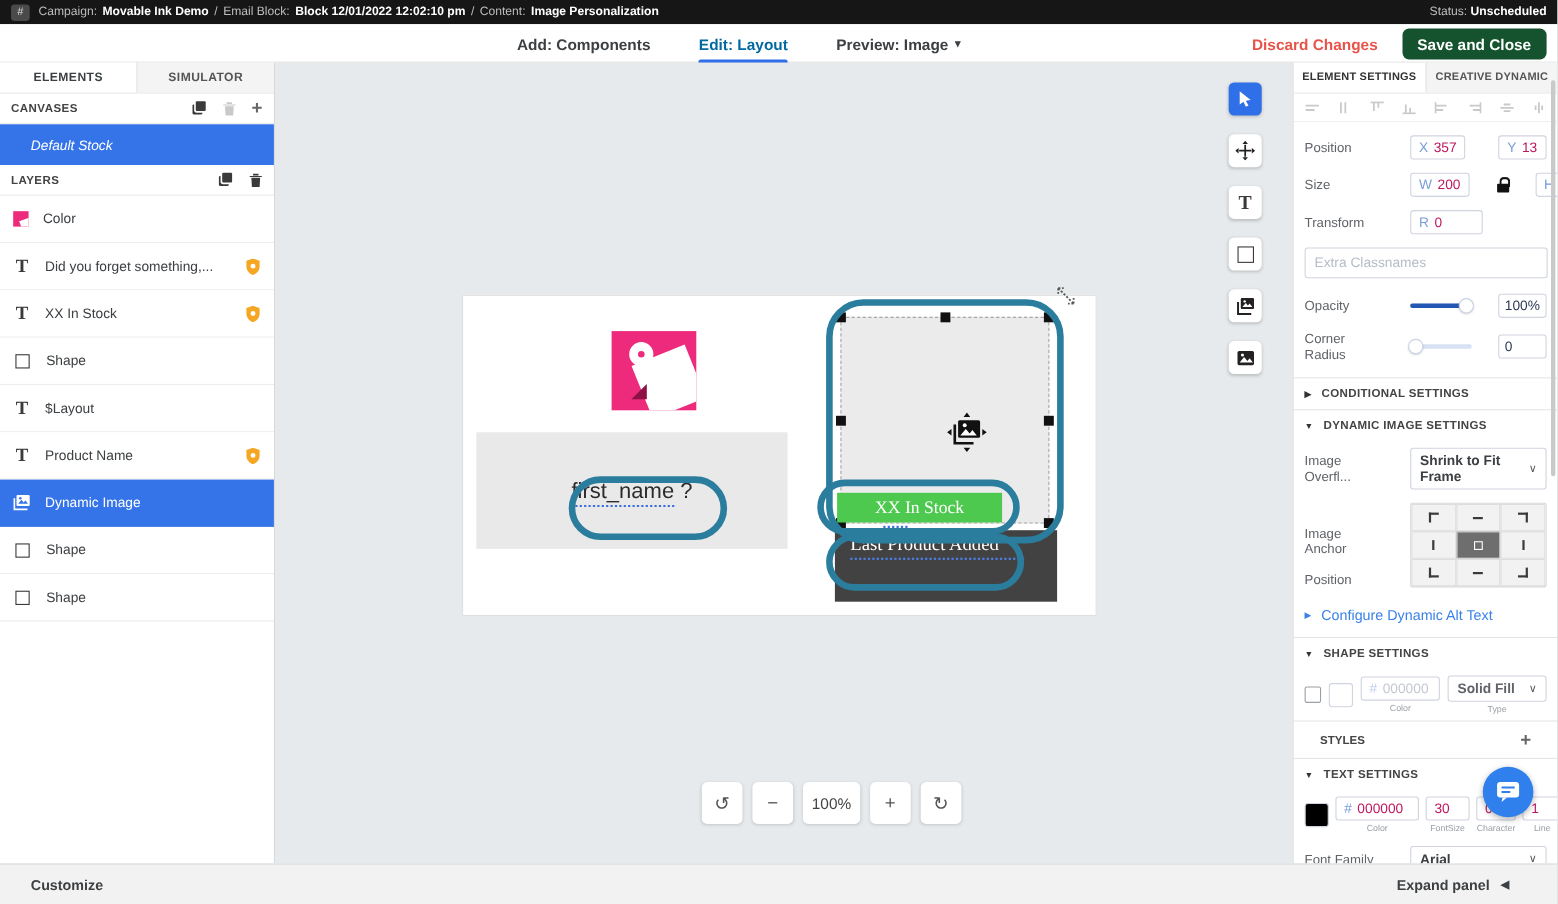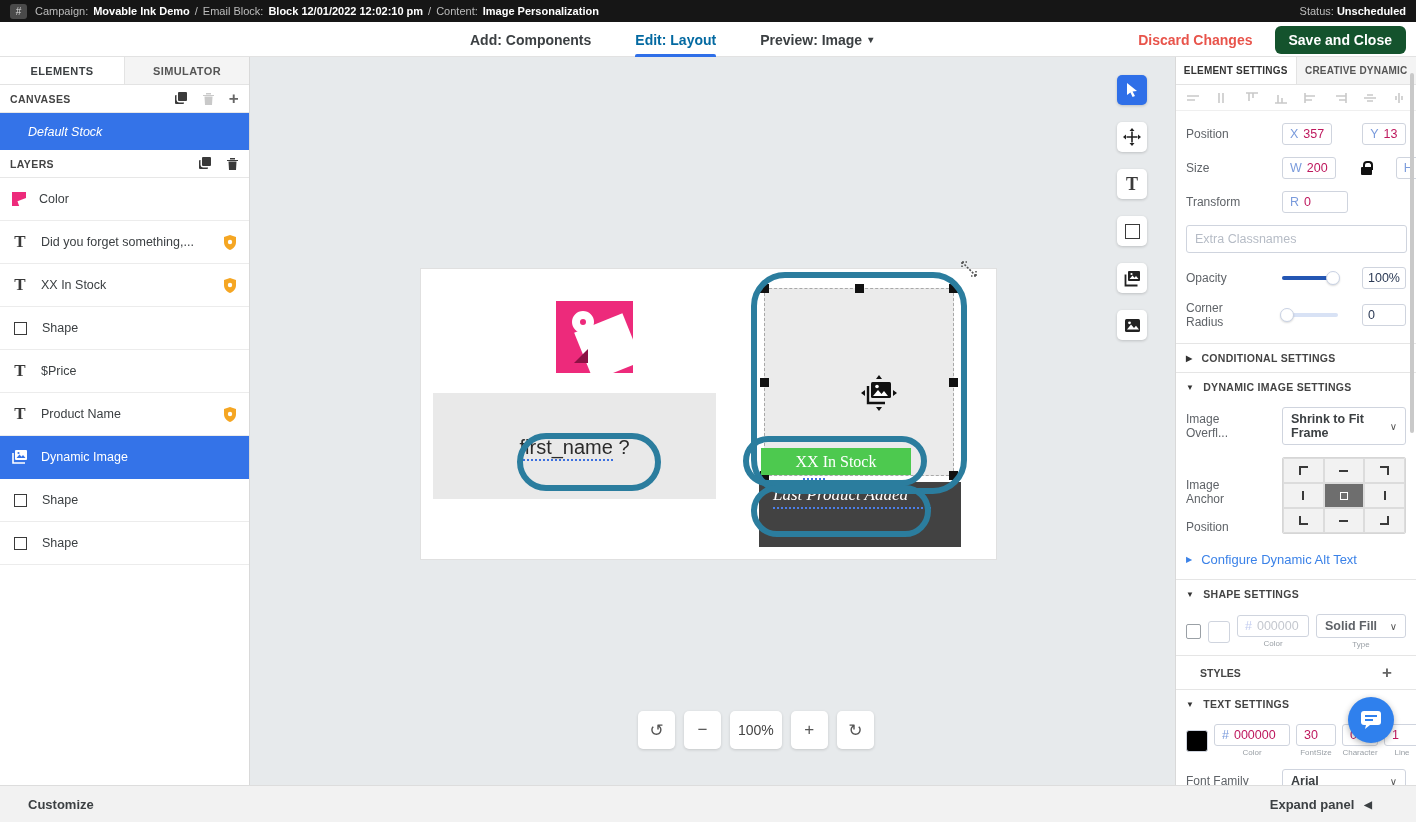--- a/index.html
+++ b/index.html
@@ -71,21 +71,21 @@
 
   .dyn-frame { position:absolute; left:343px; top:19px; width:190px; height:188px; background:#ebebeb; border:1px dashed #a8a8a8; }
   .handle { position:absolute; width:9px; height:9px; background:#111; }
   .dyn-icon-wrap { position:absolute; left:86px; top:76px; width:56px; height:56px; display:flex; align-items:center; justify-content:center; }
 
   .stock-btn { position:absolute; left:340px; top:179px; width:150px; height:27px; background:#4dc94f; color:#fff;
                font-family:"Liberation Serif", serif; font-size:16px; display:flex; align-items:center; justify-content:center; cursor:pointer; }
   .stock-underline { position:absolute; left:42px; bottom:-5px; width:22px; border-bottom:2px dotted #3b6fe0; }
 
   .lastprod-box { position:absolute; left:338px; top:213px; width:202px; height:65px; background:#424242; color:#fff;
-                  font-family:"Liberation Serif", serif; font-size:17px; padding:3px 4px 0 14px;font-style:italic; }
+                  font-family:"Liberation Serif", serif; font-size:17px; padding:3px 4px 0 14px; }
   .lastprod-underline { width:158px; border-bottom:2px dotted #4d7fe8; margin-top:2px; }
 
   .ann { position:absolute; border:6px solid #2b7d9e; border-radius:34px; pointer-events:none; }
 
   .resize-cursor { position:absolute; left:538px; top:-10px; width:20px; height:20px; }
 
   
   .toolpal { position:absolute; right:28px; top:18px; display:flex; flex-direction:column; gap:17px; }
   .toolbtn { width:30px; height:30px; background:#fff; border-radius:5px; box-shadow:0 1px 3px rgba(0,0,0,.18);
              display:flex; align-items:center; justify-content:center; cursor:pointer; color:#222; }
@@ -241,21 +241,21 @@
           <path fill="#f5a623" d="M7 0l6 2v5c0 4-2.6 6.6-6 8-3.4-1.4-6-4-6-8V2z"></path>
           <circle cx="7" cy="7" r="2.2" fill="#fff"></circle>
         </svg>
     </div>
     <div class="layer-row">
       <span class="shape-glyph"></span>
       <span class="layer-label">Shape</span>
     </div>
     <div class="layer-row">
       <span class="t-glyph">T</span>
-      <span class="layer-label">$Price</span>
+      <span class="layer-label">$Layout</span>
     </div>
     <div class="layer-row">
       <span class="t-glyph">T</span>
       <span class="layer-label">Product Name</span>
       <svg class="shield" viewBox="0 0 14 15">
           <path fill="#f5a623" d="M7 0l6 2v5c0 4-2.6 6.6-6 8-3.4-1.4-6-4-6-8V2z"></path>
           <circle cx="7" cy="7" r="2.2" fill="#fff"></circle>
         </svg>
     </div>
     <div class="layer-row selected">

